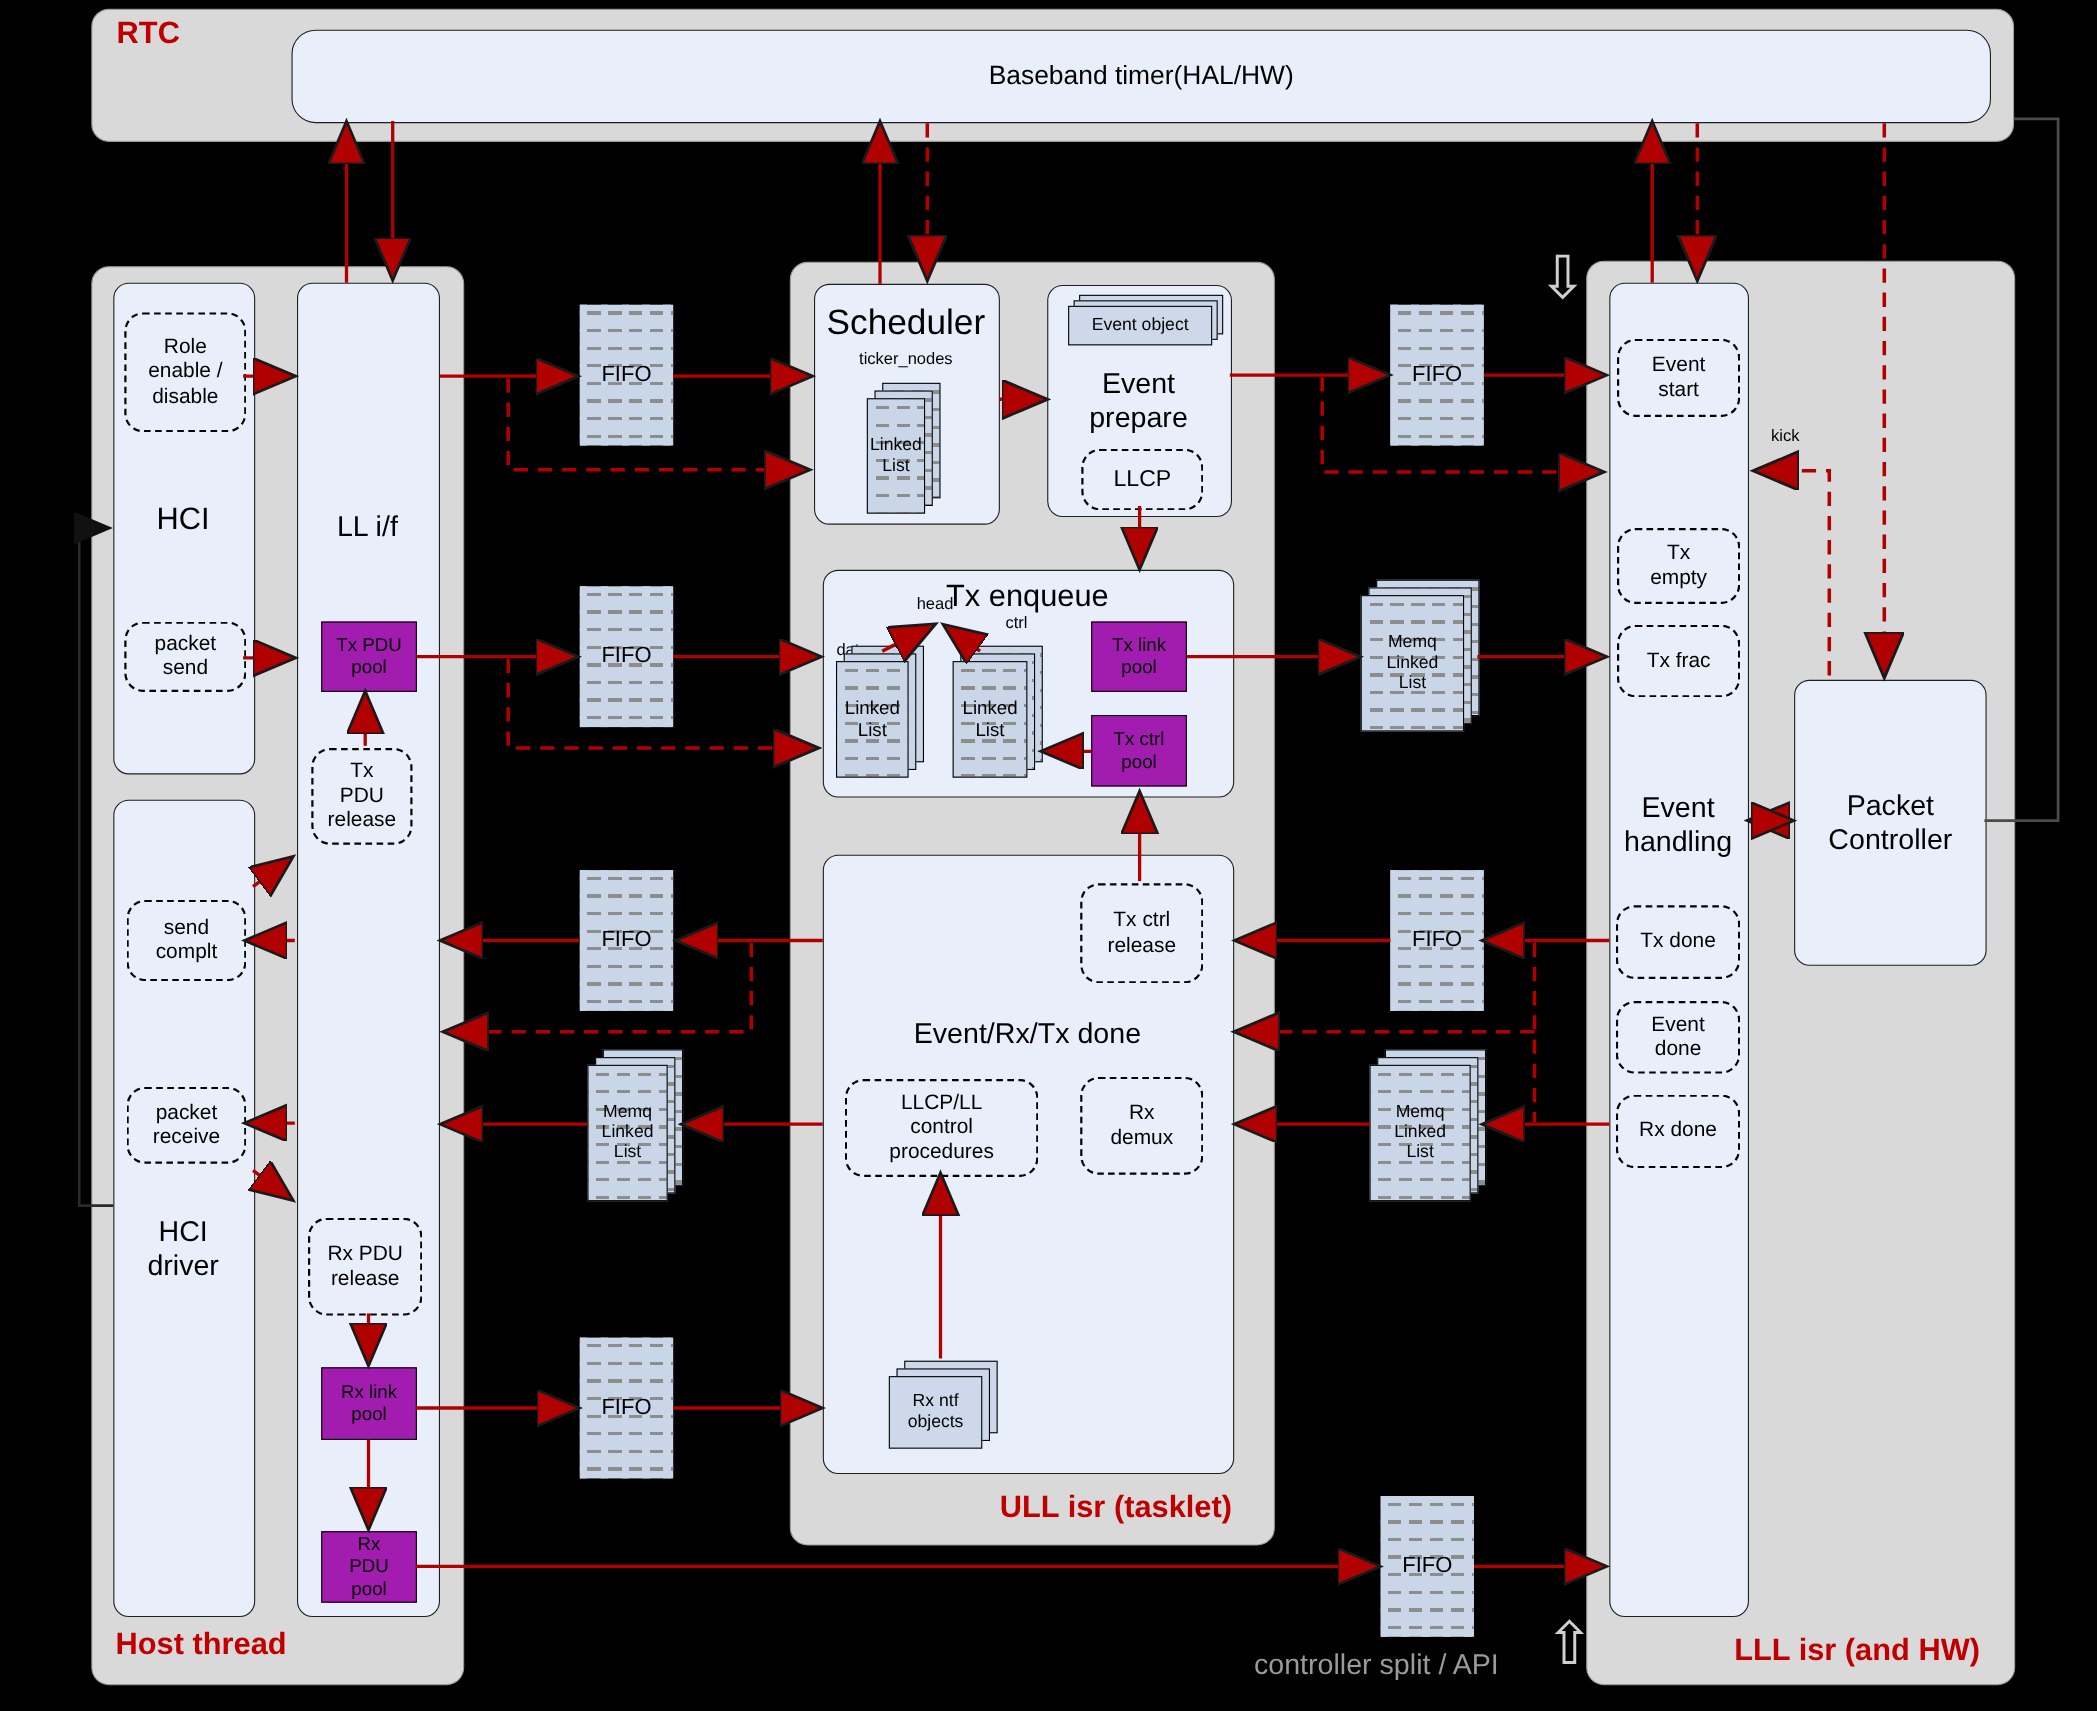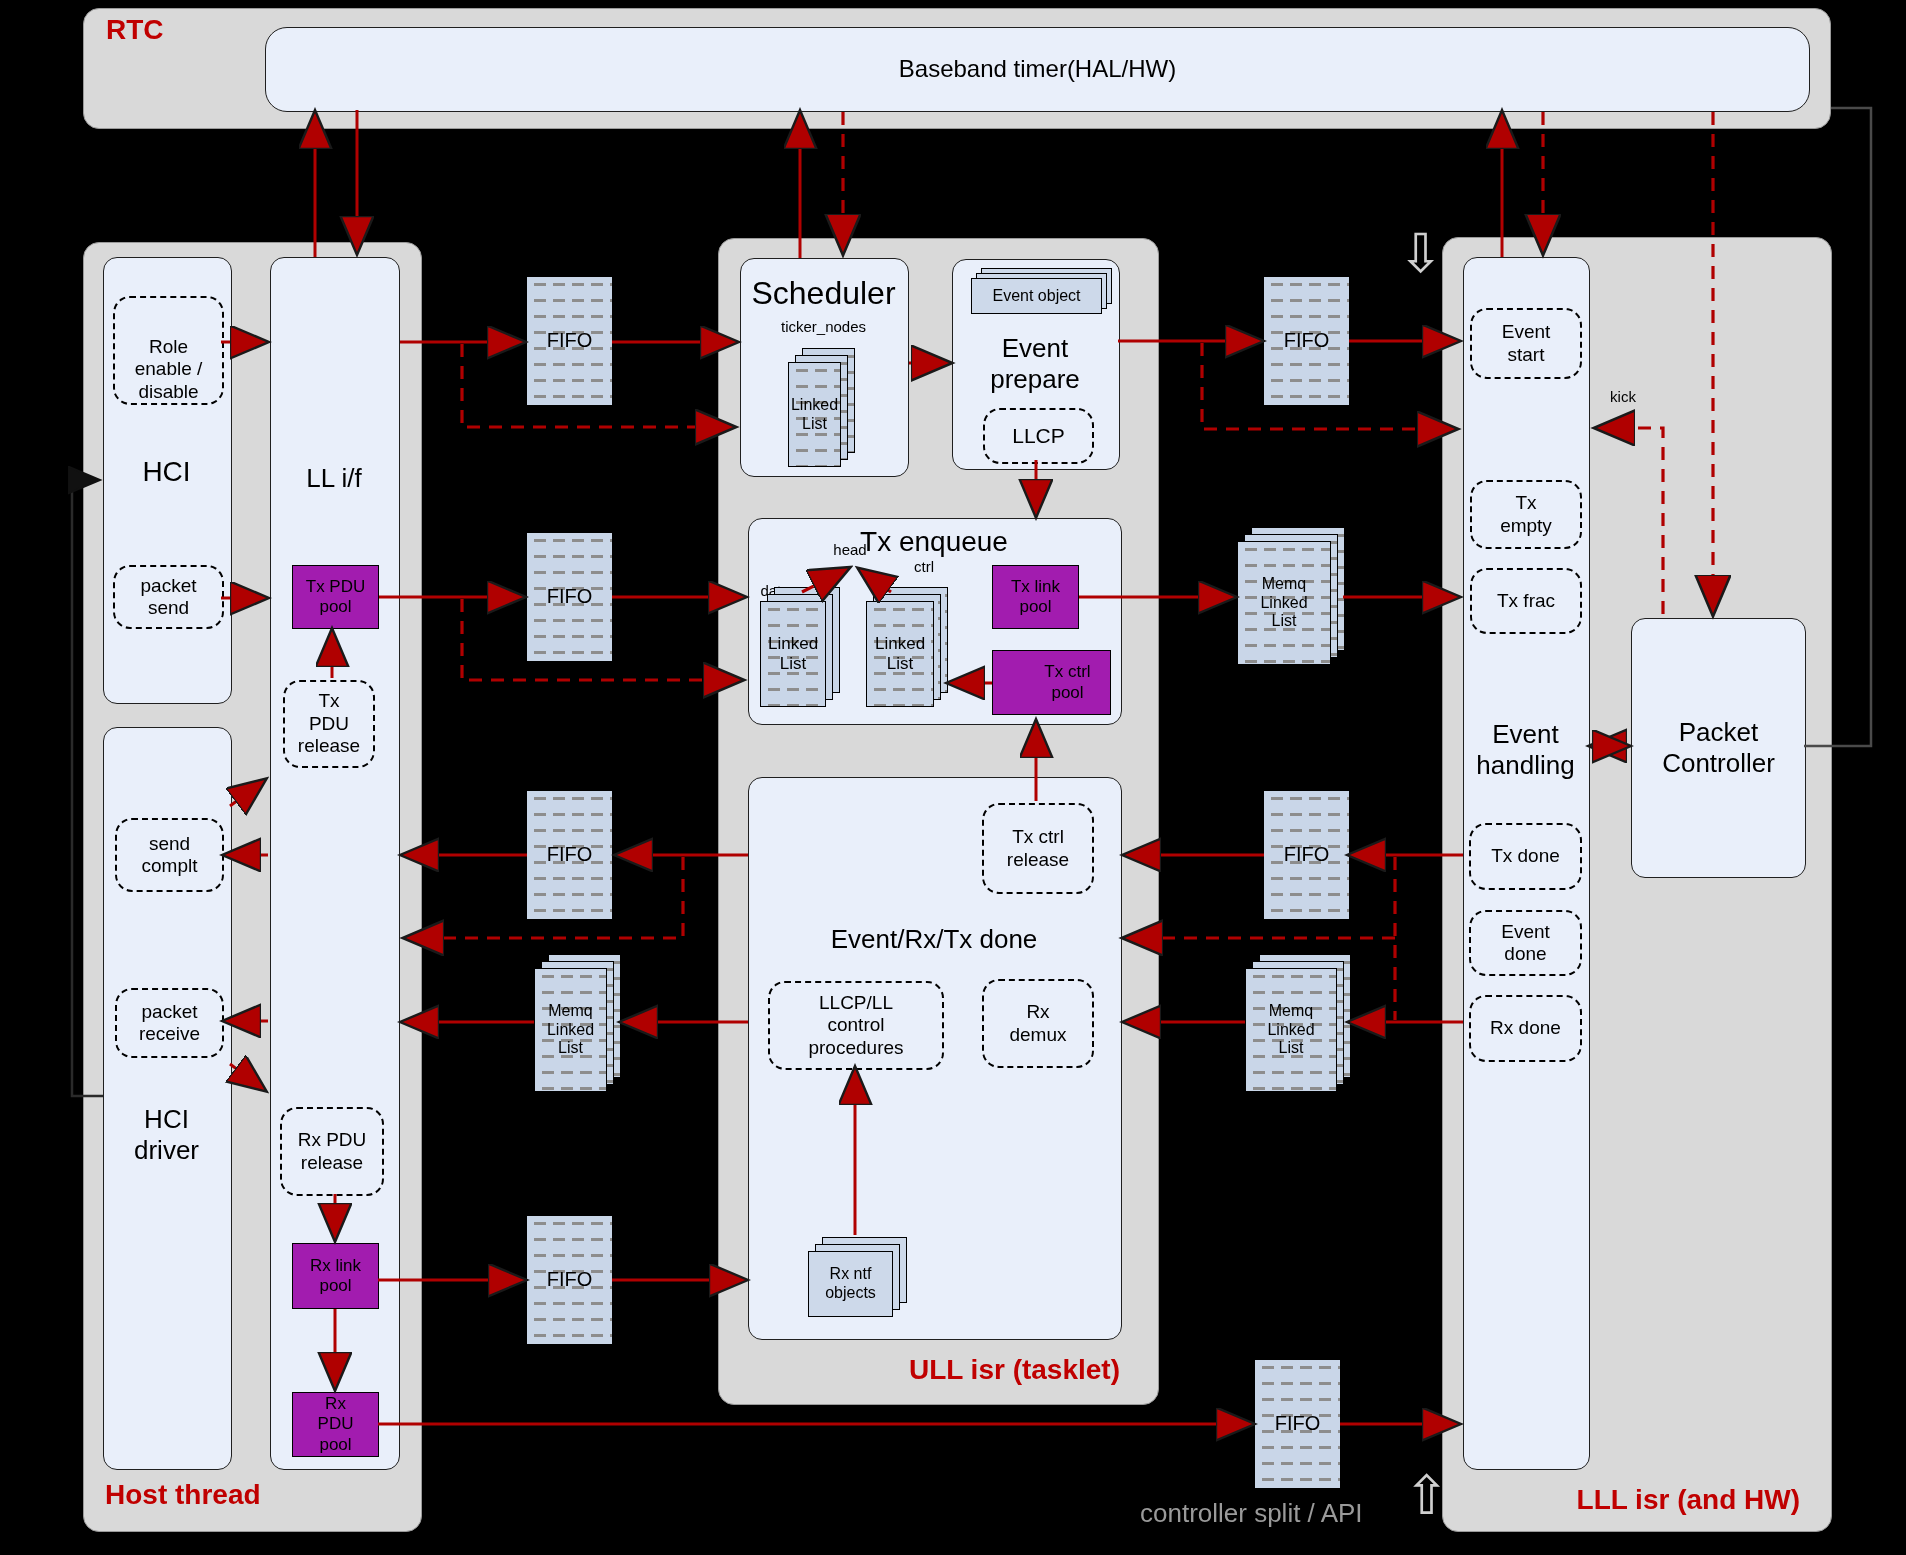--- a/index.html
+++ b/index.html
@@ -57,21 +57,21 @@
   <div class="abs ctext" style="left:103px;top:452px;width:127px;height:40px;">
     <span class="lbl" style="font-size:28px;">HCI</span>
     </div>
   <div class="abs ctext" style="left:103px;top:1100px;width:127px;height:70px;">
     <span class="lbl" style="font-size:26px;width:90px;">HCI driver</span>
     </div>
   <div class="abs ctext" style="left:270px;top:458px;width:128px;height:40px;">
     <span class="lbl" style="font-size:26px;">LL i/f</span>
     </div>
 
-  <div class="abs dashbox ctext" style="left:113px;top:296px;width:107px;height:105px;align-items:flex-end;">
+  <div class="abs dashbox ctext" style="left:113px;top:284px;width:107px;height:105px;">
     <span class="lbl" style="width:92px;">Role enable / disable</span>
     </div>
   <div class="abs dashbox ctext" style="left:113px;top:565px;width:107px;height:60px;">
     <span class="lbl" style="width:80px;">packet send</span>
     </div>
   <div class="abs dashbox ctext" style="left:115px;top:818px;width:105px;height:70px;">
     <span class="lbl" style="width:80px;">send complt</span>
     </div>
   <div class="abs dashbox ctext" style="left:115px;top:988px;width:105px;height:66px;">
     <span class="lbl" style="width:80px;">packet receive</span>
@@ -146,21 +146,21 @@
   <div class="abs stack" style="left:866px;top:587px;width:80px;height:118px;">
     <div class="pg p3 dashpat"></div>
     <div class="pg p2 dashpat"></div>
     <div class="pg p1 dashpat ctext">
       <span class="lbl" style="font-size:17px;width:50px;">Linked List</span>
       </div>
   </div>
   <div class="abs pool ctext" style="left:992px;top:565px;width:85px;height:62px;">
     <span class="lbl" style="font-size:17px;width:55px;">Tx link pool</span>
     </div>
-  <div class="abs pool ctext" style="left:992px;top:650px;width:85px;height:63px;padding-left:32px;">
+  <div class="abs pool ctext" style="left:992px;top:650px;width:85px;height:63px;">
     <span class="lbl" style="font-size:17px;width:55px;">Tx ctrl pool</span>
     </div>
 
   <div class="abs wbox" style="left:748px;top:777px;width:372px;height:561px;"></div>
   <div class="abs ctext" style="left:748px;top:922px;width:372px;height:34px;">
     <span class="lbl" style="font-size:26px;">Event/Rx/Tx done</span>
     </div>
   <div class="abs dashbox ctext" style="left:982px;top:803px;width:108px;height:87px;">
     <span class="lbl" style="width:70px;">Tx ctrl release</span>
     </div>

